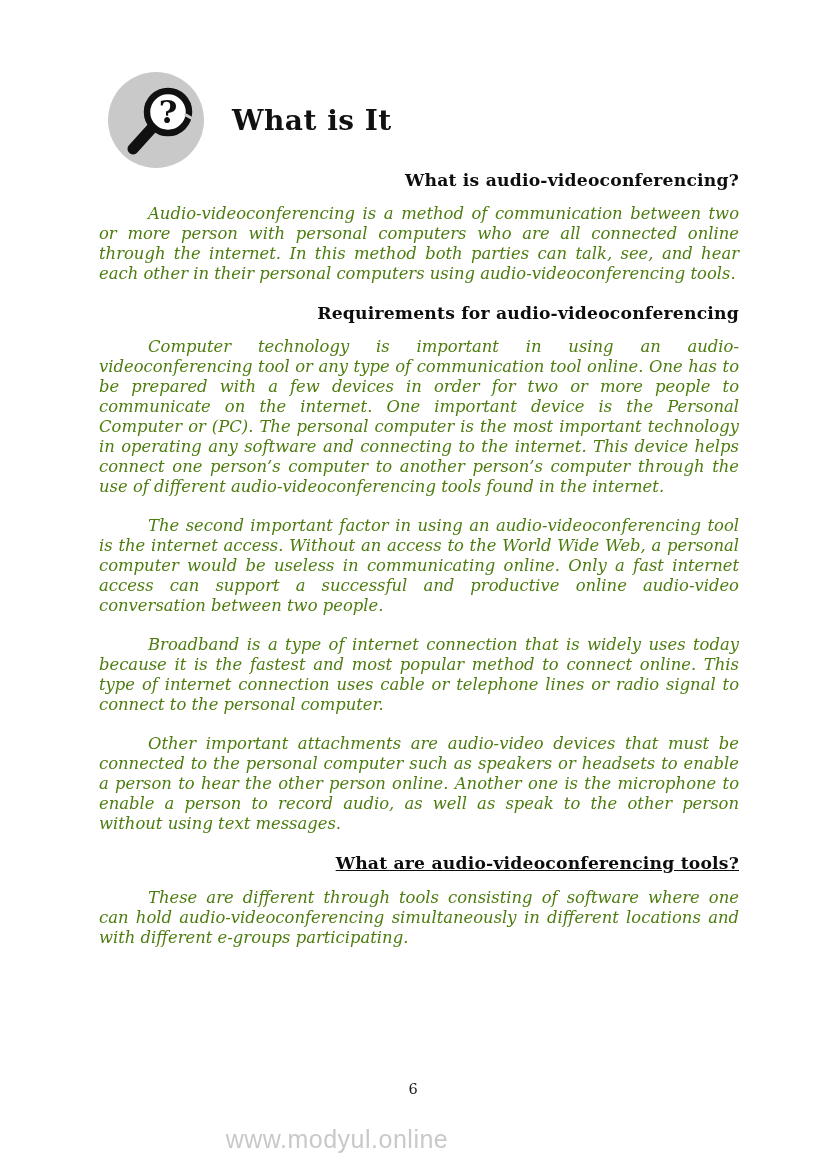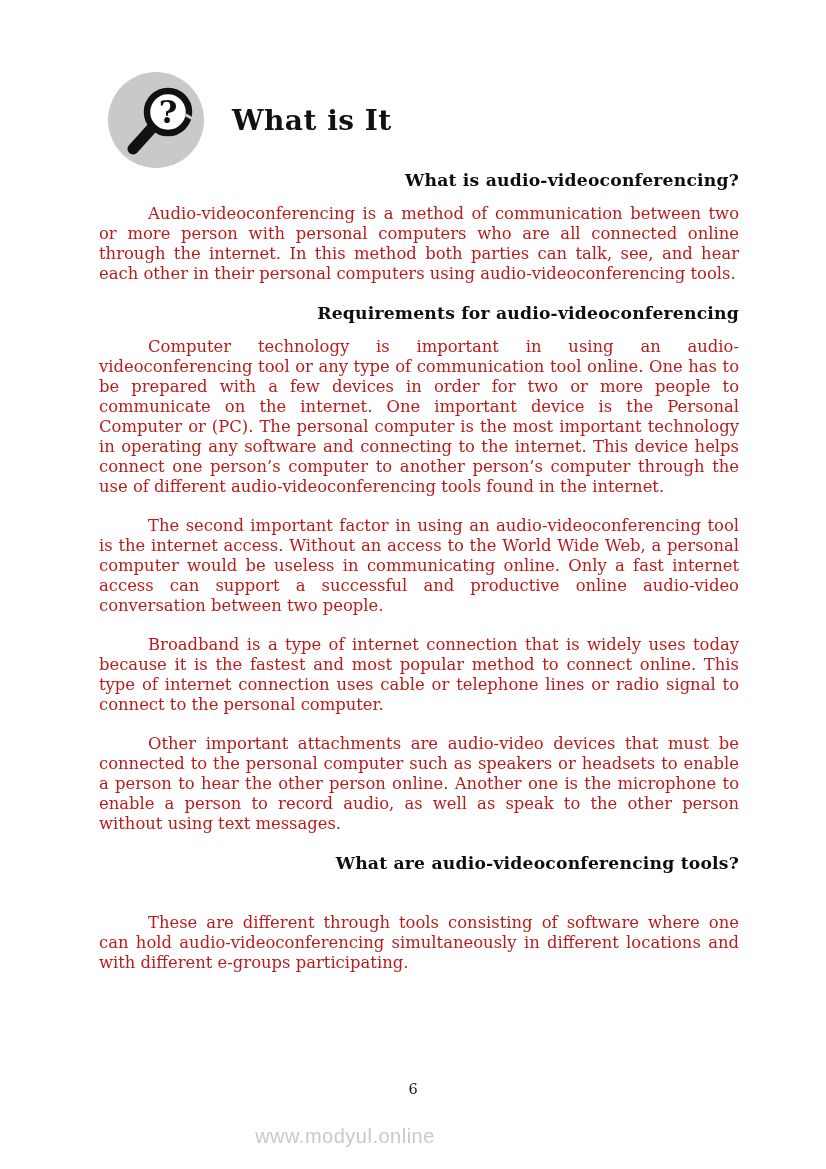--- a/index.html
+++ b/index.html
@@ -16,32 +16,32 @@
   .page-title {
     font-size:28px; font-weight:bold; 
     letter-spacing:0.5px; color:#111111;
   }
   .content { position:absolute; top:170px; left:99px; width:640px; }
   .content h2 {
     font-size:17.2px; font-weight:bold; margin:0 0 13px 0;
     letter-spacing:0.2px; line-height:21px; color:#0d0d0d;text-align:right;
   }
   .content h2.gap-top { margin-top:18px; }
-  .content h2.tools { margin-bottom:39px; }
+  .content h2.tools { margin-bottom:14px;text-decoration:underline; }
   .content p {
     font-size:16.4px; line-height:20px; margin:0 0 19px 0;
-    text-align:justify; text-indent:49px; color:#b91c1c;
+    text-align:justify; text-indent:49px; color:#4d7c0f;font-style:italic;
   }
   .page-number {
     position:absolute; top:1081px; left:0; width:826px;
     text-align:center; font-size:14.5px; color:#1a1a1a;
   }
   .watermark {
-    position:absolute; top:1125px; left:8px; width:674px;
-    text-align:center; font-size:20px; letter-spacing:0.5px;
+    position:absolute; top:1125px; left:0; width:674px;
+    text-align:center; font-size:25px; letter-spacing:0.5px;
     color:#c9c9c9; font-family:"Liberation Sans", sans-serif;
   }
 </style>
 </head>
 <body>
 
 <div class="page">
 
   <div class="header-row">
     <div class="icon-wrap">

